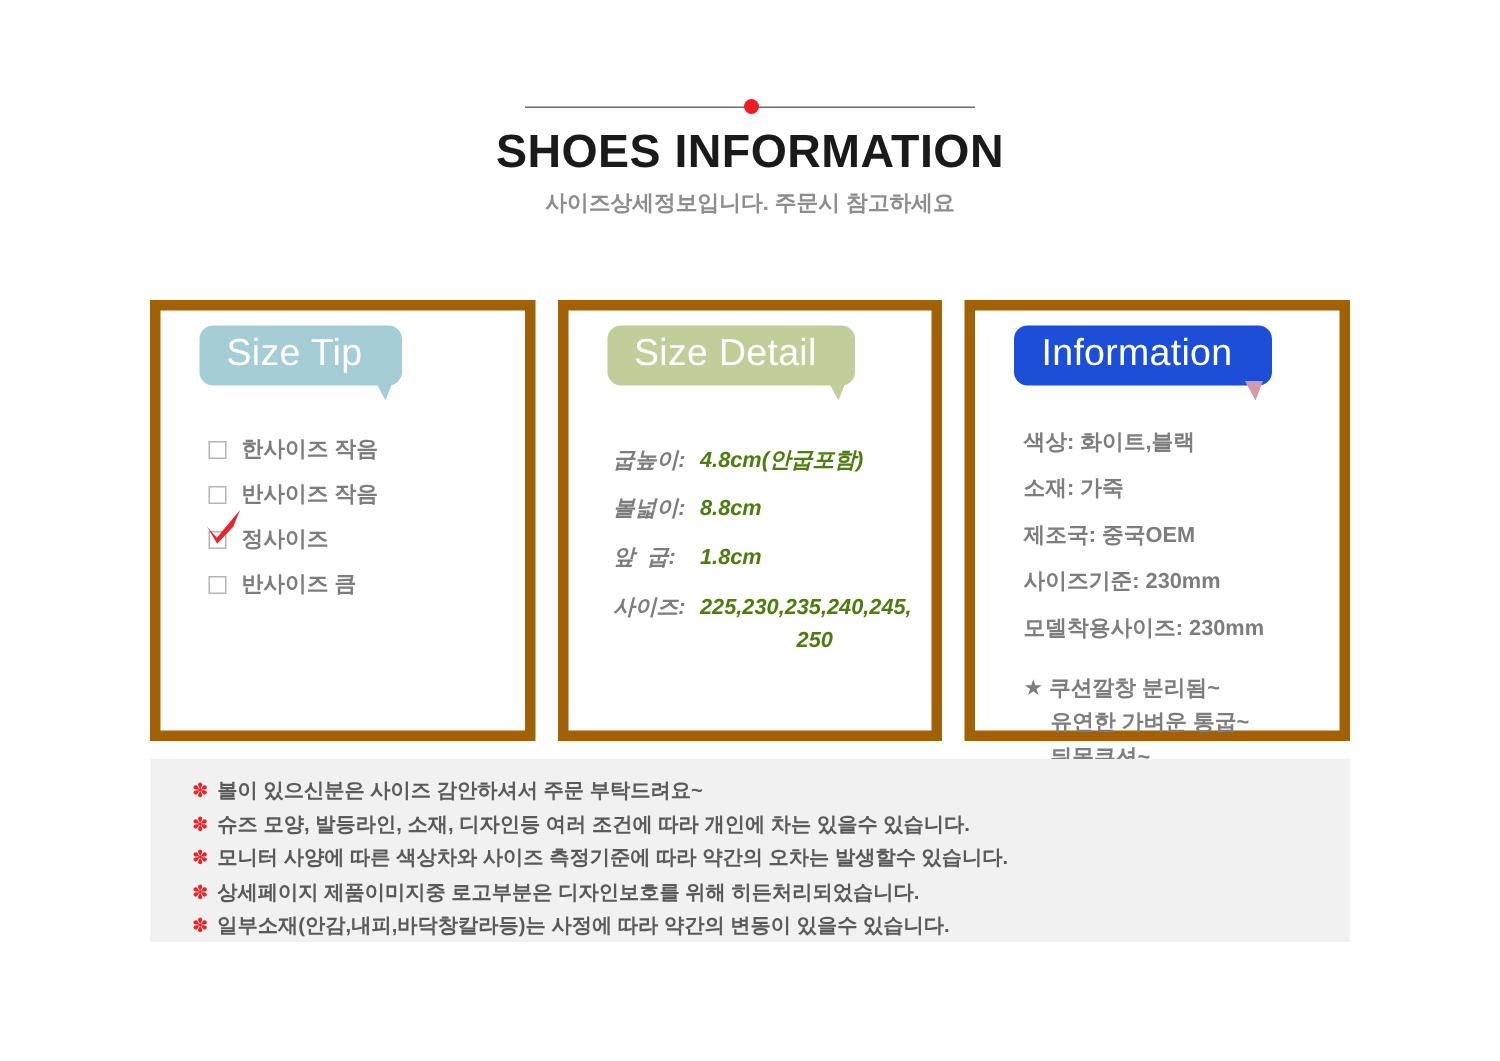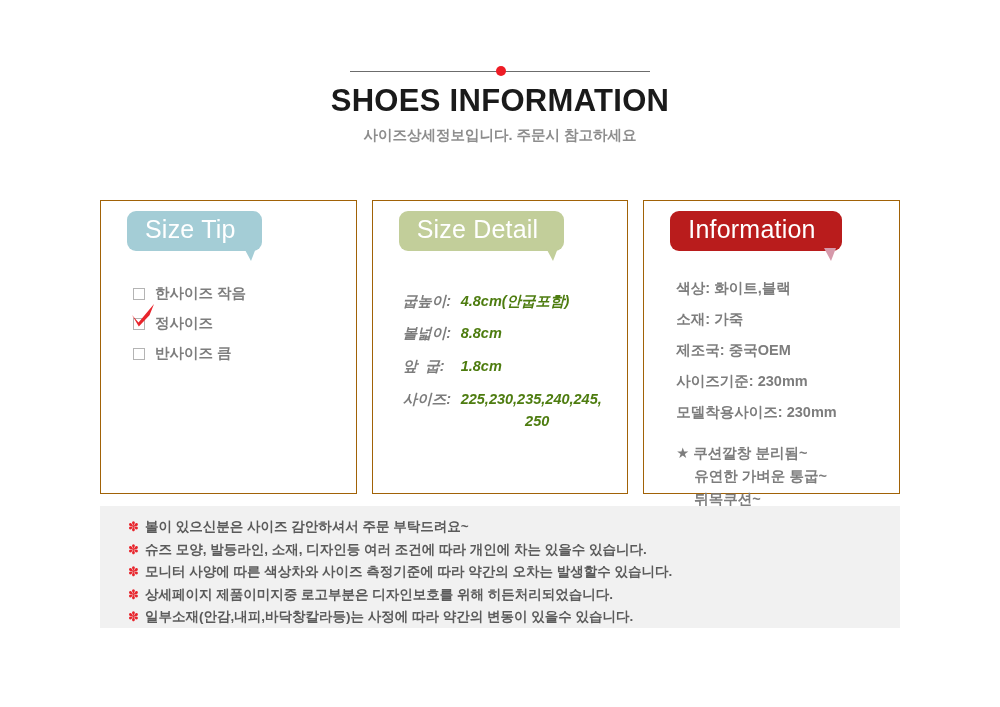--- a/index.html
+++ b/index.html
@@ -77,21 +77,21 @@
     left: 100px;
     top: 200px;
     width: 800px;
     height: 294px;
     display: flex;
     gap: 15px;
   }
   .panel {
     position: relative;
     flex: 1;
-    border: 1px solid #a16207;
+    border: 7px solid #a16207;
     background: #ffffff;
     padding: 0;
   }
   .bubble {
     position: relative;
     display: inline-block;
     margin: 10px 0 0 26px;
     padding: 4px 26px 6px 18px;
     border-radius: 9px;
     color: #ffffff;
@@ -108,21 +108,21 @@
     width: 0;
     height: 0;
     border-left: 7px solid transparent;
     border-right: 5px solid transparent;
     border-top: 13px solid currentColor;
   }
   .bubble-blue  { background: #a4cdd6; }
   .bubble-blue  .tail { color: #a4cdd6; }
   .bubble-green { background: #c2ce9a; }
   .bubble-green .tail { color: #c2ce9a; }
-  .bubble-pink  { background: #b91c1c; }
+  .bubble-pink  { background: #1d4ed8; }
   .bubble-pink  .tail { color: #d699aa; }
 
   
   .tip-list {
     margin: 28px 0 0 32px;
     list-style: none;
   }
   .tip-item {
     position: relative;
     display: flex;
@@ -253,20 +253,24 @@
 
     <div class="panel">
       <div class="bubble bubble-blue">
         <span>Size Tip</span>
         <span class="tail"></span>
       </div>
       <ul class="tip-list">
         <li class="tip-item">
           <span class="cbox"></span>
           <span>한사이즈 작음</span>
+        </li>
+        <li class="tip-item">
+          <span class="cbox"></span>
+          <span>반사이즈 작음</span>
         </li>
         <li class="tip-item">
           <span class="cbox"></span>
           <svg class="checkmark" viewBox="0 0 28 26">
             <path d="M3 13 L9.5 20.5 L25 2 L20.5 13.2 L9.8 24.5 Z" fill="#e8252c"></path>
           </svg>
           <span>정사이즈</span>
         </li>
         <li class="tip-item">
           <span class="cbox"></span>

